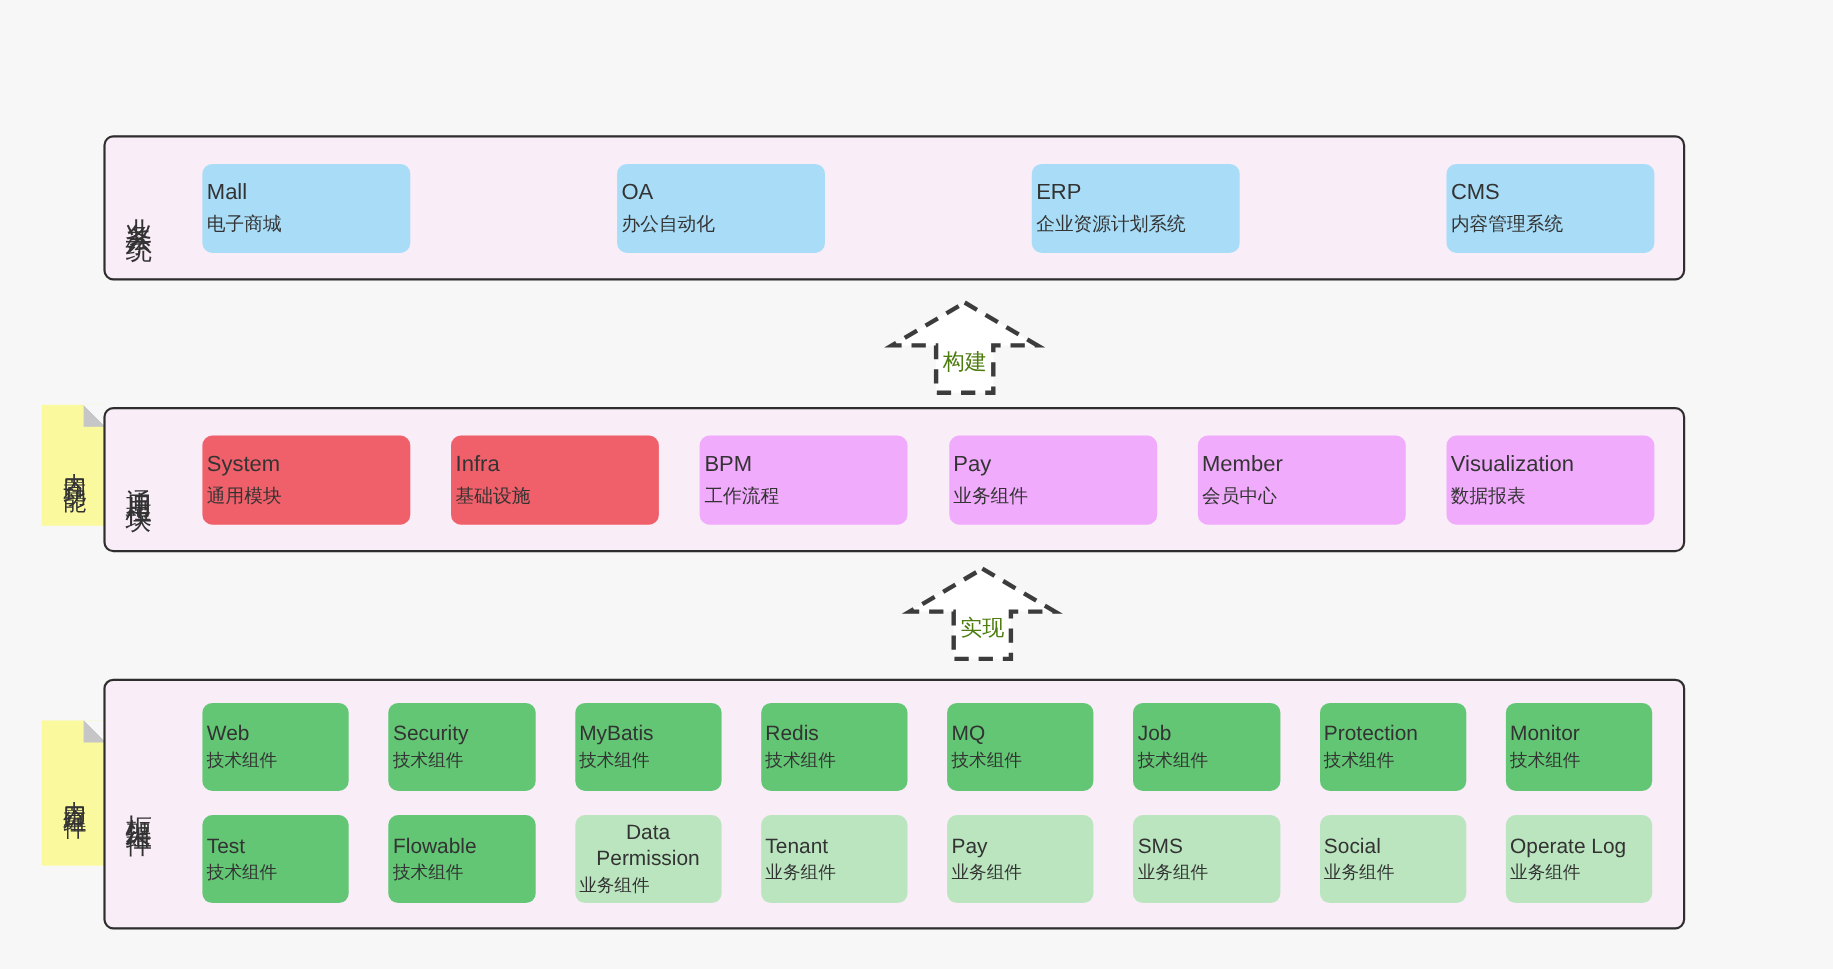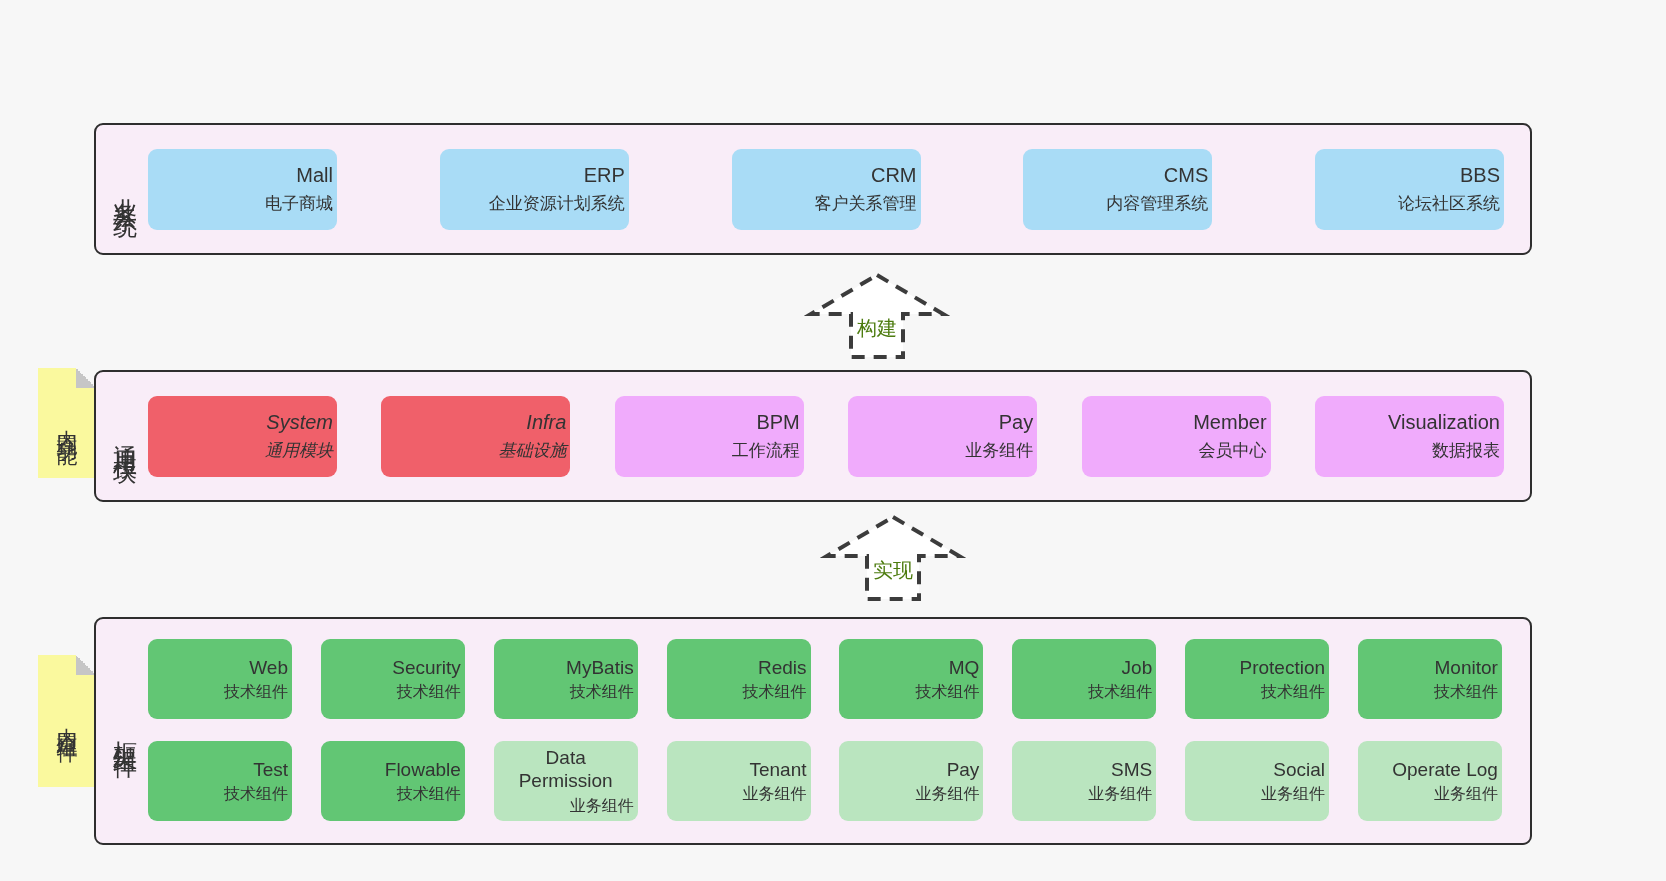--- a/index.html
+++ b/index.html
@@ -28,32 +28,32 @@
     display:flex;align-items:center;justify-content:space-between;
   }
   
   .grid{
     position:absolute;left:52px;right:28px;top:20px;bottom:22px;
     display:flex;flex-direction:column;justify-content:space-between;
   }
   .gr{display:flex;justify-content:space-between;}
 
   .box{
-    display:flex;flex-direction:column;align-items:flex-end;justify-content:center;
-    text-align:center;border-radius:9px;gap:5px;box-sizing:border-box;padding:4px;
+    display:flex;flex-direction:column;align-items:flex-start;justify-content:center;
+    text-align:center;border-radius:9px;gap:5px;box-sizing:border-box;padding:4px;margin-left:36px;
   }
   .bx-lg{width:189px;height:81px;}
   .bx-sm{width:144px;height:80px;gap:3px;}
   .box .t{font-size:20px;line-height:1.25;}
   .box .s{font-size:17px;line-height:1.25;}
   .bx-sm .t{font-size:19px;line-height:1.2;}
   .bx-sm .s{font-size:16px;line-height:1.2;}
 
   .v-blue{background:#a9dcf6;}
-  .v-red{background:#f0606a;font-style:italic;}
+  .v-red{background:#f0606a;}
   .v-pink{background:#f0abfc;}
   .v-g1{background:#62c674;}
   .v-g2{background:#bae5bf;}
 
   
   .sticky{position:absolute;width:58px;background:#faf99e;z-index:0;}
   .fold{
     position:absolute;top:0;right:0;width:20px;height:20px;
     background:linear-gradient(225deg,#f7f7f7 0%,#f7f7f7 50%,#c6c6c6 50%,#c6c6c6 100%);
   }
@@ -94,34 +94,30 @@
   </div>
 
   <div class="band" id="band1">
     <div class="band-label">业务系统</div>
     <div class="brow">
       <div class="box bx-lg v-blue">
         <div class="t">Mall</div>
         <div class="s">电子商城</div>
       </div>
       <div class="box bx-lg v-blue">
+        <div class="t">OA</div>
+        <div class="s">办公自动化</div>
+      </div>
+      <div class="box bx-lg v-blue">
         <div class="t">ERP</div>
         <div class="s">企业资源计划系统</div>
       </div>
       <div class="box bx-lg v-blue">
-        <div class="t">CRM</div>
-        <div class="s">客户关系管理</div>
-      </div>
-      <div class="box bx-lg v-blue">
         <div class="t">CMS</div>
         <div class="s">内容管理系统</div>
-      </div>
-      <div class="box bx-lg v-blue">
-        <div class="t">BBS</div>
-        <div class="s">论坛社区系统</div>
       </div>
     </div>
   </div>
 
   <div class="arrow" id="arrow1">
     <svg viewBox="0 0 140 88">
       <path d="M70 3 L136 42 L96 42 L96 85 L44 85 L44 42 L4 42 Z" fill="#ffffff" stroke="#3c3c3c" stroke-width="4" stroke-dasharray="13 9"></path>
     </svg>
     <div class="arrow-label">构建</div>
   </div>

